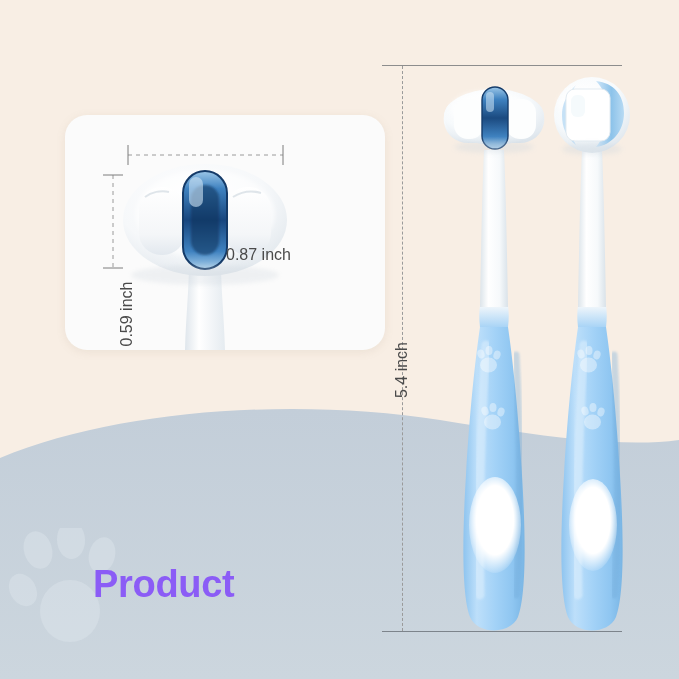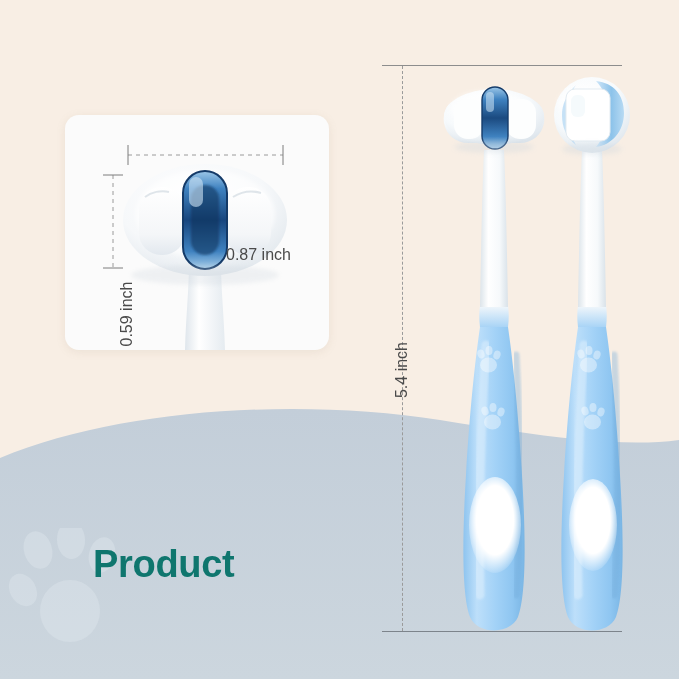--- a/index.html
+++ b/index.html
@@ -28,37 +28,37 @@
   #paw-watermark{
     position:absolute;
     left:8px;top:528px;
     width:120px;height:130px;
     opacity:.5;
   }
 
   
   #heading{
     position:absolute;
-    left:93px;top:543px;
+    left:93px;top:563px;
     width:330px;
-    color:#0f766e;
+    color:#8b5cf6;
     font-size:38px;
     font-weight:bold;
     line-height:1.12;
     letter-spacing:-.3px;
   }
   #heading .ln{display:block;}
 
   
   #detail-card{
     position:absolute;
     left:65px;top:115px;
-    width:264px;height:235px;
+    width:320px;height:235px;
     background:#fbfbfb;
-    border-radius:14px;
+    border-radius:22px;
     box-shadow:0 2px 10px rgba(150,130,110,.12);
     overflow:hidden;
   }
   #card-art{position:absolute;left:0;top:0;width:280px;height:235px;}
 
   
   .dim-label{
     position:absolute;
     color:#4a4a4a;
     font-size:16px;

